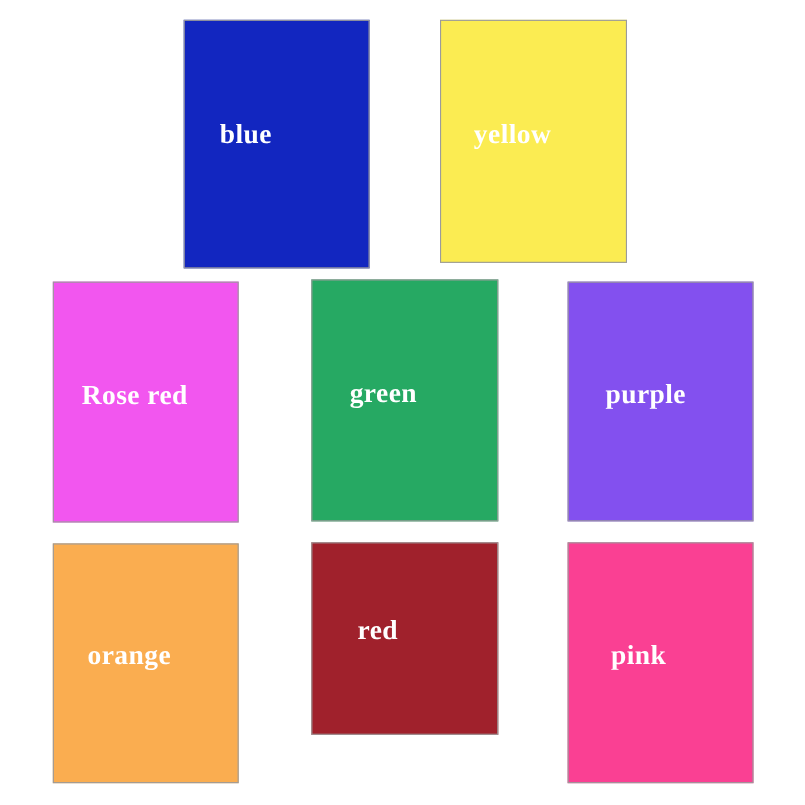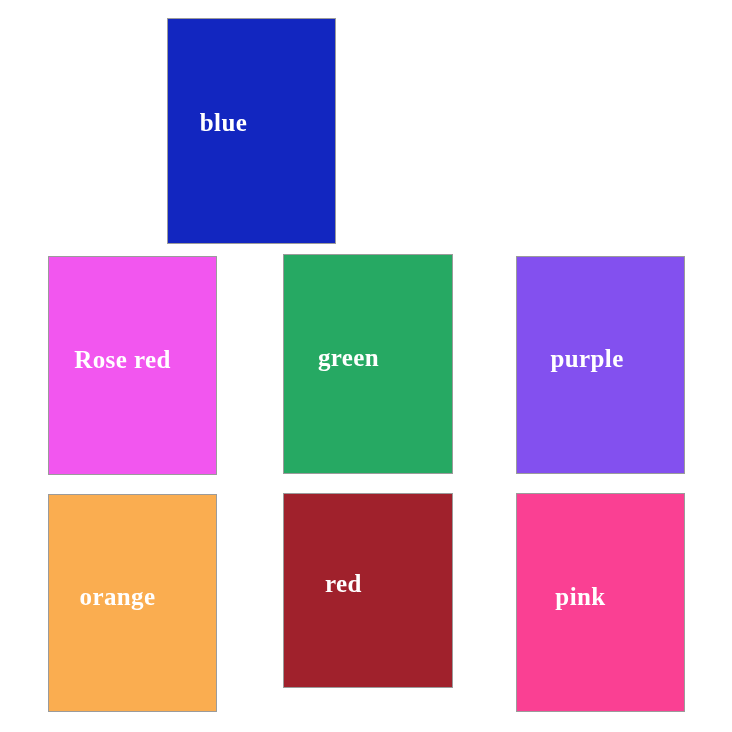--- a/index.html
+++ b/index.html
@@ -38,31 +38,34 @@
     text-align: center;
   }
 </style>
 </head>
 <body>
 
 <div id="swatch-canvas" style="background: rgb(255, 255, 255); width: 732px; height: 732px;">
     <div class="swatch" style="left: 167px; top: 18px; width: 169px; height: 226px; background: rgb(18, 38, 192); border-color: rgb(155, 155, 155);">
       <div class="swatch-label" style="color: rgb(255, 255, 255); margin-bottom: 18px; margin-right: 56px;">blue</div>
     </div>
+    <div class="swatch" style="left: 400px; top: 18px; width: 170px; height: 221px; background: rgb(251, 236, 82); border-color: rgb(155, 155, 155);">
+      <div class="swatch-label" style="color: rgb(255, 255, 255); margin-bottom: 12px; margin-right: 38px;">yellow</div>
+    </div>
     <div class="swatch" style="left: 283px; top: 254px; width: 170px; height: 220px; background: rgb(38, 169, 99); border-color: rgb(155, 155, 155);">
       <div class="swatch-label" style="color: rgb(255, 255, 255); margin-bottom: 13px; margin-right: 39px;">green</div>
     </div>
     <div class="swatch" style="left: 48px; top: 256px; width: 169px; height: 219px; background: rgb(242, 86, 239); border-color: rgb(155, 155, 155);">
       <div class="swatch-label" style="color: rgb(255, 255, 255); margin-bottom: 12px; margin-right: 20px;">Rose red</div>
     </div>
     <div class="swatch" style="left: 48px; top: 494px; width: 169px; height: 218px; background: rgb(250, 173, 80); border-color: rgb(155, 155, 155);">
       <div class="swatch-label" style="color: rgb(255, 255, 255); margin-bottom: 14px; margin-right: 30px;">orange</div>
     </div>
     <div class="swatch" style="left: 516px; top: 256px; width: 169px; height: 218px; background: rgb(131, 80, 239); border-color: rgb(155, 155, 155);">
       <div class="swatch-label" style="color: rgb(255, 255, 255); margin-bottom: 13px; margin-right: 27px;">purple</div>
     </div>
-    <div class="swatch" style="left: 283px; top: 493px; width: 170px; height: 195px; background: rgb(160, 33, 44); border-color: rgb(155, 155, 155);">
+    <div class="swatch" style="left: 283px; top: 493px; width: 170px; height: 175px; background: rgb(160, 33, 44); border-color: rgb(155, 155, 155);">
       <div class="swatch-label" style="color: rgb(255, 255, 255); margin-bottom: 14px; margin-right: 49px;">red</div>
     </div>
     <div class="swatch" style="left: 516px; top: 493px; width: 169px; height: 219px; background: rgb(250, 64, 147); border-color: rgb(155, 155, 155);">
       <div class="swatch-label" style="color: rgb(255, 255, 255); margin-bottom: 13px; margin-right: 40px;">pink</div>
     </div>
   </div>
 
 </body></html>

